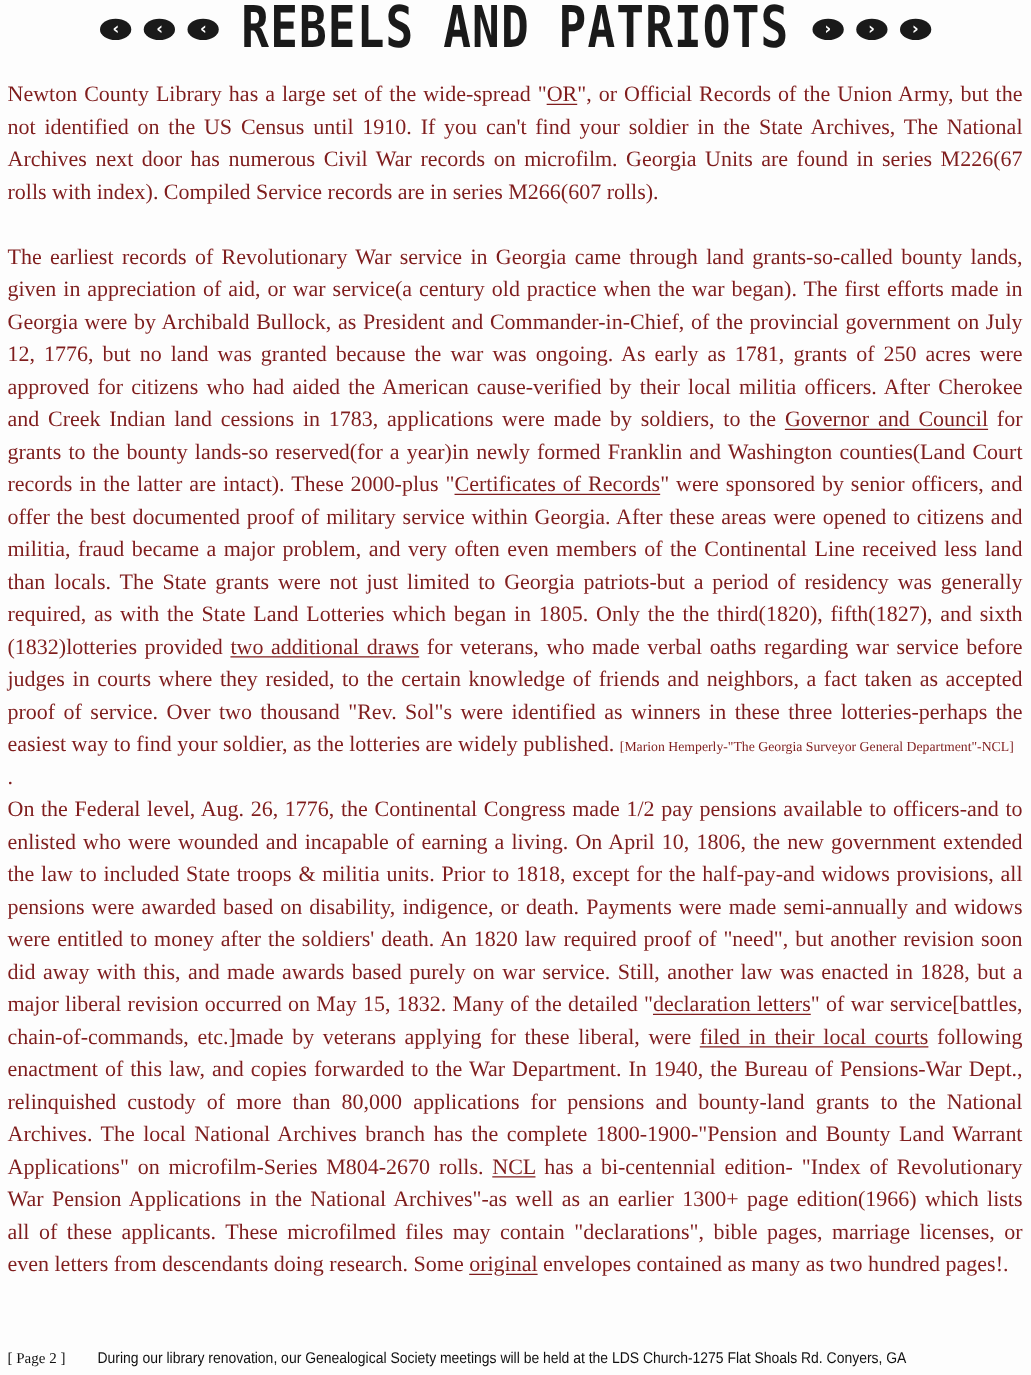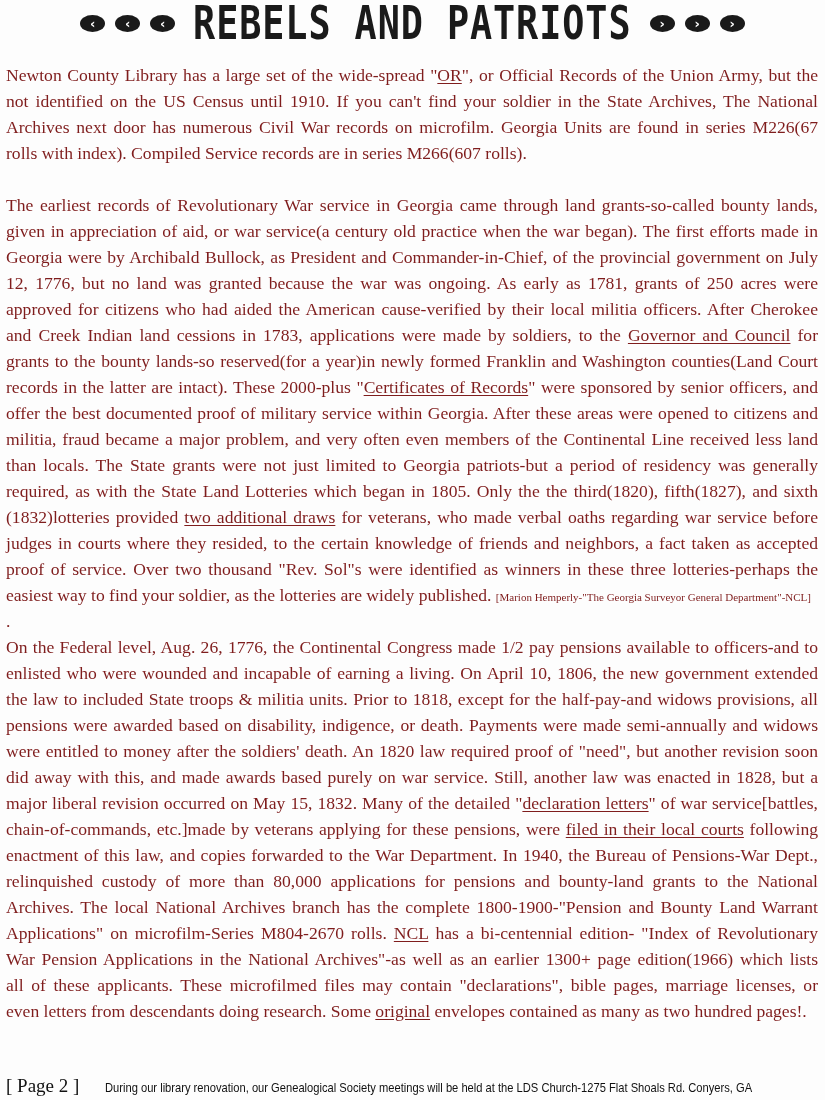--- a/index.html
+++ b/index.html
@@ -29,21 +29,21 @@
     text-align: justify; text-align-last: justify; overflow: visible;
   }
   .line.last { text-align-last: left; }
   .gap { height: 26px; }
   .u { text-decoration: underline; text-underline-offset: 2px; }
   .cite { font-size: 11px; }
   .footer {
     position: absolute; left: 6px; top: 1078px; width: 812px; height: 16px;
     font-size: 13px; line-height: 16px; white-space: nowrap;
   }
-  .footer .page { font-family: "Liberation Serif", serif; font-size: 19px; }
+  .footer .page { font-family: "Liberation Serif", serif; font-size: 12px; }
   .footer .note {
     font-family: "Liberation Sans", sans-serif; font-size: 12.4px;
     margin-left: 22px; display: inline-block; transform: scaleX(0.9); transform-origin: left center;
   }
 </style>
 </head>
 <body>
 
 <div class="title-bar">
   <span class="bullet">‹</span>
@@ -83,21 +83,21 @@
       <span class="line last"><span>.</span></span>
     </div>
     <div>
       <span class="line"><span>On the Federal level,  Aug. 26, 1776, the Continental Congress made 1/2 pay pensions available to officers-and to</span></span>
       <span class="line"><span>enlisted who were wounded and incapable of earning a living. On April 10, 1806, the new government extended</span></span>
       <span class="line"><span>the law to included State troops &amp; militia units. Prior to 1818, except for the half-pay-and widows provisions, all</span></span>
       <span class="line"><span>pensions were awarded based on disability, indigence, or death. Payments were made semi-annually and widows</span></span>
       <span class="line"><span>were entitled to money after the soldiers' death. An 1820 law required proof of "need", but another revision soon</span></span>
       <span class="line"><span>did away with this, and made awards based purely on war service. Still, another law was enacted in 1828, but a</span></span>
       <span class="line"><span>major liberal revision occurred on May 15, 1832. Many of the detailed "</span><span class="u">declaration letters</span><span>" of war service[battles,</span></span>
-      <span class="line"><span>chain-of-commands, etc.]made by veterans applying for these pensions, were </span><span class="u">filed in their local courts</span><span> following</span></span>
+      <span class="line"><span>chain-of-commands, etc.]made by veterans applying for these liberal, were </span><span class="u">filed in their local courts</span><span> following</span></span>
       <span class="line"><span>enactment of this law, and copies forwarded to the War Department. In 1940, the Bureau of Pensions-War Dept.,</span></span>
       <span class="line"><span>relinquished custody of more than 80,000 applications for pensions and bounty-land grants to the National</span></span>
       <span class="line"><span>Archives. The local National Archives branch has the complete 1800-1900-"Pension and Bounty Land Warrant</span></span>
       <span class="line"><span>Applications" on microfilm-Series M804-2670 rolls. </span><span class="u">NCL</span><span> has a bi-centennial edition- "Index of Revolutionary</span></span>
       <span class="line"><span>War Pension Applications in the National Archives"-as well as an earlier 1300+ page edition(1966) which lists</span></span>
       <span class="line"><span>all of these applicants. These microfilmed files may contain  "declarations", bible pages, marriage licenses, or</span></span>
       <span class="line last"><span>even letters from descendants doing research. Some </span><span class="u">original</span><span> envelopes contained as many as two hundred pages!.</span></span>
     </div>
   </div>
 

